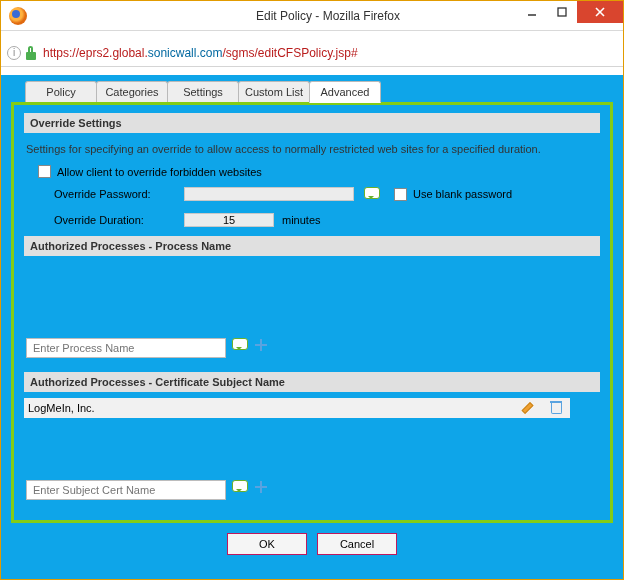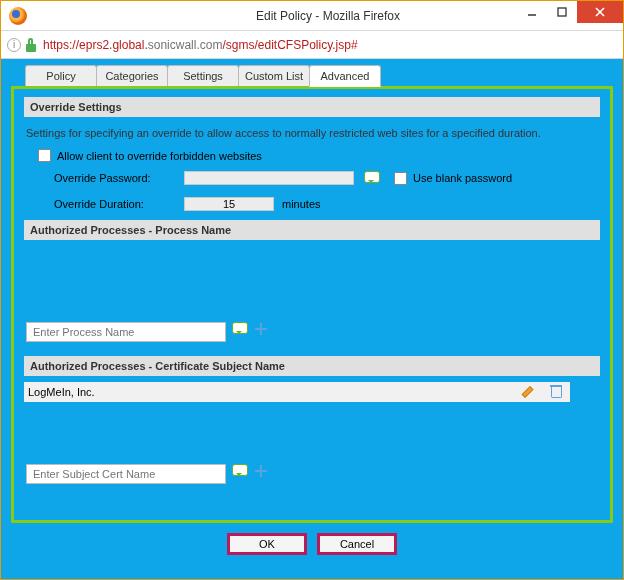--- a/index.html
+++ b/index.html
@@ -11,20 +11,21 @@
     height: 580px;
     overflow: hidden;
   }
   .window {
     width: 624px;
     height: 580px;
     border: 1px solid #e29b00;
     background: #fff;
     display: flex;
     flex-direction: column;
+    gap: 8px;
   }
   .titlebar {
     height: 30px;
     background: #fff;
     border-bottom: 1px solid #d9d9d9;
     display: flex;
     align-items: center;
     position: relative;
     color: #333;
   }
@@ -61,21 +62,21 @@
     width: 14px; height: 14px; border: 1px solid #aaa; border-radius: 50%;
     display: flex; align-items: center; justify-content: center;
     font-size: 10px; color: #888; margin-right: 4px;
     background: #fff;
   }
   .lock-icon {
     width: 12px; height: 14px; position: relative; margin-right: 6px;
   }
   .lock-icon .body { position: absolute; bottom: 0; left: 1px; width: 10px; height: 8px; background: #4caf50; border-radius: 1px;}
   .lock-icon .sh { position: absolute; top: 0; left: 3px; width: 5px; height: 6px; border: 2px solid #4caf50; border-bottom: none; border-radius: 4px 4px 0 0;}
-  .url .host { color: #737373; }
+  .url .host { color: #0369a1; }
   .url .rest { color: #b91c1c; }
 
   .content-outer {
     flex: 1;
     padding: 6px 10px 10px 10px;
     background: #0ea5e9;
     display: flex;
     flex-direction: column;
     overflow: hidden;
   }
@@ -204,21 +205,21 @@
     width: 546px;
   }
   .cert-item .actions { display: flex; gap: 8px; }
 
   .footer {
     padding: 10px 0 14px;
     display: flex; justify-content: center; gap: 10px;
   }
   button.dlg {
     width: 80px; height: 22px;
-    border: 3px solid #be185d;
+    border: 1px solid #be185d;
     background: #f5f5f5;
     font-size: 11px;
     cursor: pointer;
   }
   .gap6 { gap: 6px; }
   .spacer { flex: 1; }
 </style>
 </head>
 <body>
 

